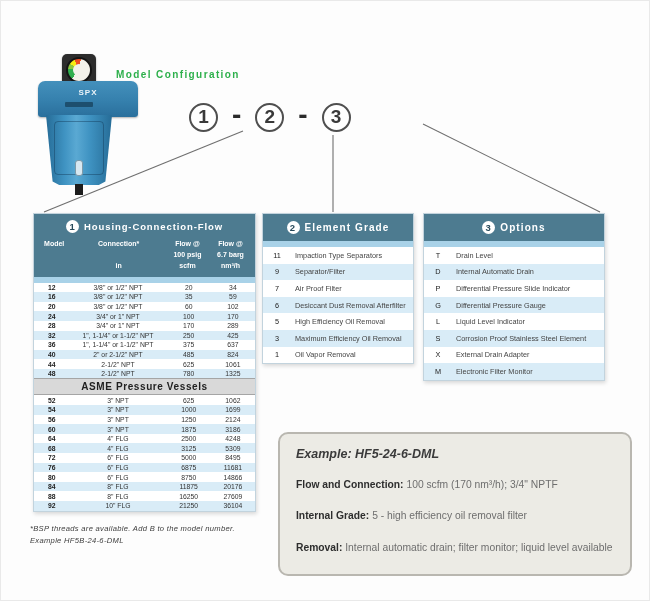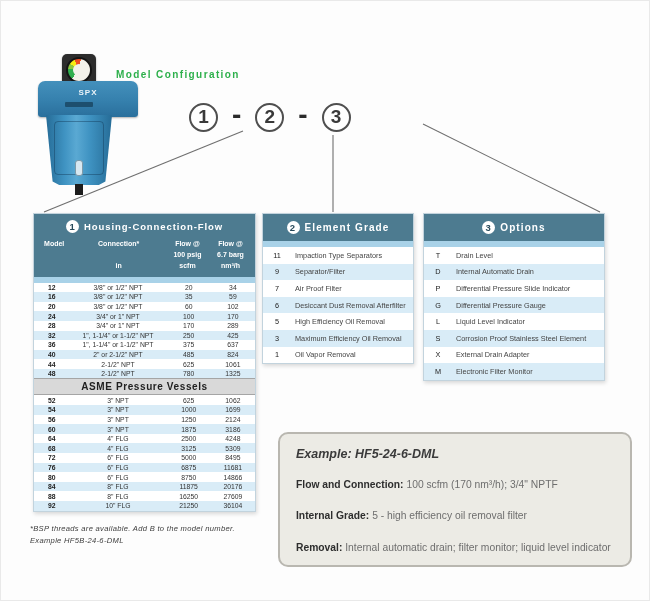--- a/index.html
+++ b/index.html
@@ -58,21 +58,21 @@
   .tbl-options{left:423px;top:213px;width:182px;}
   .tbl-element .tbl-header,.tbl-options .tbl-header{padding:7px 3px;}
   .tbl-element .tbl-title,.tbl-options .tbl-title{font-size:10px;letter-spacing:1.1px;}
   .grade-tbl td{font-size:7.3px;height:14.6px;color:#454545;}
   .grade-tbl td:first-child{width:26px;font-weight:normal;text-align:center;color:#222;}
   .grade-tbl td:last-child{text-align:left;padding-left:4px;padding-right:2px;}
   
   .footnote{position:absolute;left:30px;top:523px;font-size:7.6px;font-style:italic;color:#3d3d3d;line-height:1.55;letter-spacing:.3px;}
   
   .example-box{position:absolute;left:278px;top:432px;width:354px;box-sizing:border-box;
-    background:#ecebe5;border:2px solid #b9b7b0;border-radius:10px;padding:13px 16px 10px;}
+    background:#ecebe5;border:2px solid #b9b7b0;border-radius:10px;padding:13px 16px 19px;}
   .example-title{font-size:12.5px;font-weight:bold;font-style:italic;color:#3b3b3b;margin-bottom:15px;}
   .example-line{font-size:10.3px;color:#6e6e6e;margin-top:16px;line-height:1.5;}
   .example-line .lbl{font-weight:bold;color:#2e2e2e;}
 </style>
 </head>
 <body>
 
 <div class="product">
   <div class="gauge-bracket">
     <div class="gauge-face"></div>
@@ -375,15 +375,15 @@
   <div class="example-line">
     <span class="lbl">Flow and Connection:</span>
     <span>100 scfm (170 nm³/h); 3/4" NPTF</span>
   </div>
   <div class="example-line">
     <span class="lbl">Internal Grade:</span>
     <span>5 - high efficiency oil removal filter</span>
   </div>
   <div class="example-line">
     <span class="lbl">Removal:</span>
-    <span>Internal automatic drain; filter monitor; liquid level indicator</span>
+    <span>Internal automatic drain; filter monitor; liquid level available</span>
   </div>
 </div>
 
 </body></html>

